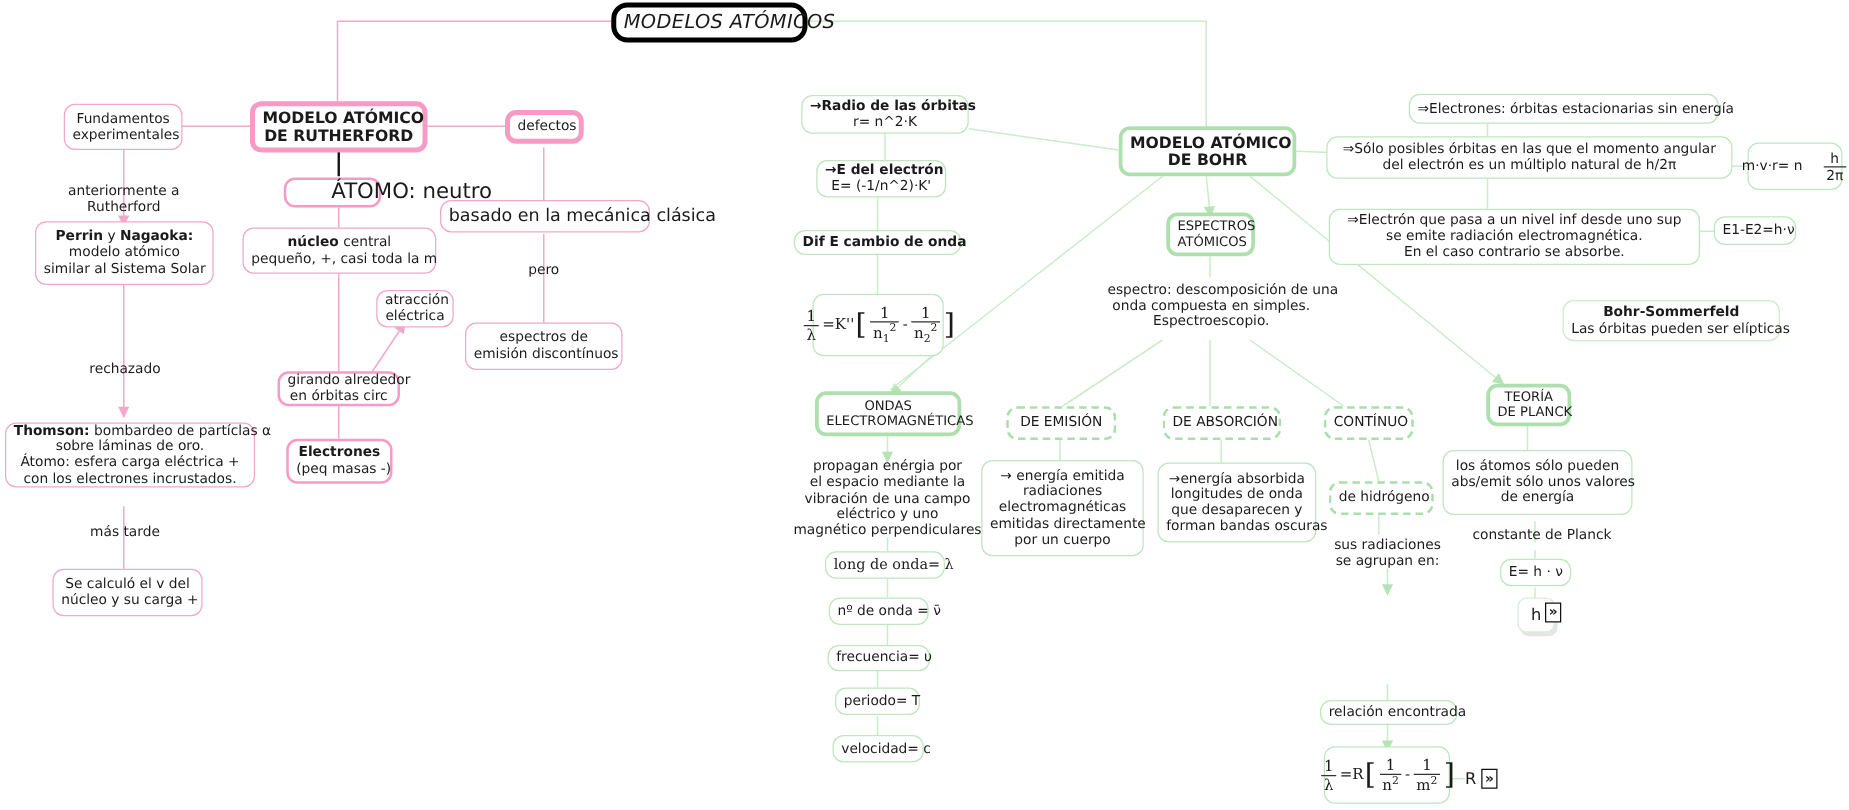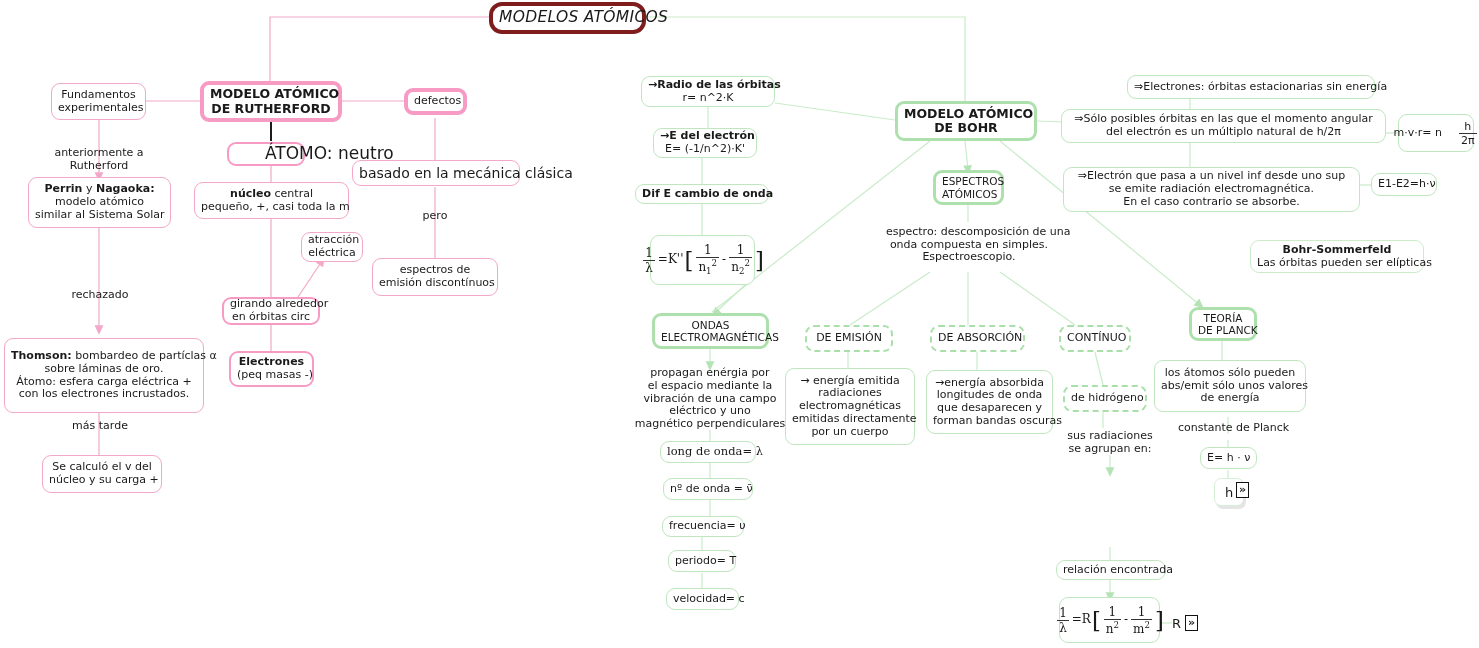--- a/index.html
+++ b/index.html
@@ -42,21 +42,21 @@
   .green      {border:1.5px solid #bfe6bf;}
   .green-thick{border:3.4px solid #aee0ae;}
   .green-dash {border:2px dashed #a9dfa9;}
   .green-thin {border:1.3px solid #cbeccb;}
 
   
   .plain{border:none;background:transparent;}
 
   
   .title-node{
-    border:4px solid #7f1d1d;
+    border:4px solid #000000;
     border-radius:13px;
     font-style:italic;
     font-size:15.5px;
     letter-spacing:.3px;
     background:#fff;
   }
 
   .b{font-weight:bold;}
   .it{font-style:italic;}
   .serif{font-family:"DejaVu Serif","Liberation Serif",serif;}
@@ -240,21 +240,21 @@
       <span class="b">Perrin</span><span> y </span><span class="b">Nagaoka:</span><br>
       <span>modelo atómico</span><br>
       <span>similar al Sistema Solar</span>
     </span>
   </div>
 
   <div class="node plain" style="left:60px;top:287px;width:80px;height:16px;font-size:11px;">
     <span class="tx">rechazado</span>
   </div>
 
-  <div class="node pink" style="left:4px;top:338px;width:200px;height:75px;font-size:11px;">
+  <div class="node pink" style="left:4px;top:338px;width:200px;height:52px;font-size:11px;">
     <span class="tx">
       <span class="b">Thomson:</span><span> bombardeo de partíclas α</span><br>
       <span>sobre láminas de oro.</span><br>
       <span>Átomo: esfera carga eléctrica +</span><br>
       <span>con los electrones incrustados.</span>
     </span>
   </div>
 
   <div class="node plain" style="left:62px;top:418px;width:76px;height:16px;font-size:11px;">
     <span class="tx">más tarde</span>
@@ -444,21 +444,21 @@
       <span>el espacio mediante la</span><br>
       <span>vibración de una campo</span><br>
       <span>eléctrico y uno</span><br>
       <span>magnético perpendiculares</span>
     </span>
   </div>
 
   <div class="node green serif" style="left:660px;top:441px;width:96px;height:22px;font-size:11.5px;">
     <span class="tx">long de onda= λ</span>
   </div>
-  <div class="node green" style="left:663px;top:478px;width:90px;height:22px;font-size:11px;">
+  <div class="node green" style="left:663px;top:478px;width:80px;height:22px;font-size:11px;">
     <span class="tx">nº de onda =  ν̄</span>
   </div>
   <div class="node green" style="left:662px;top:516px;width:82px;height:21px;font-size:11px;">
     <span class="tx">frecuencia= υ</span>
   </div>
   <div class="node green" style="left:668px;top:550px;width:68px;height:22px;font-size:11px;">
     <span class="tx">periodo= T</span>
   </div>
   <div class="node green" style="left:666px;top:588px;width:73px;height:22px;font-size:11px;">
     <span class="tx">velocidad= c</span>

